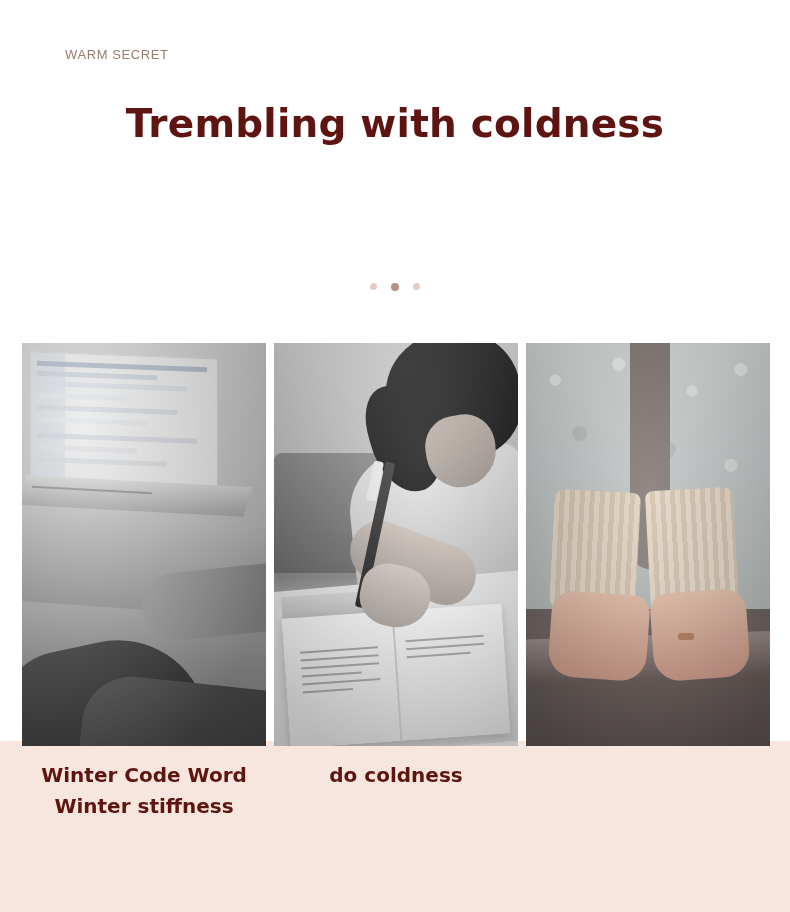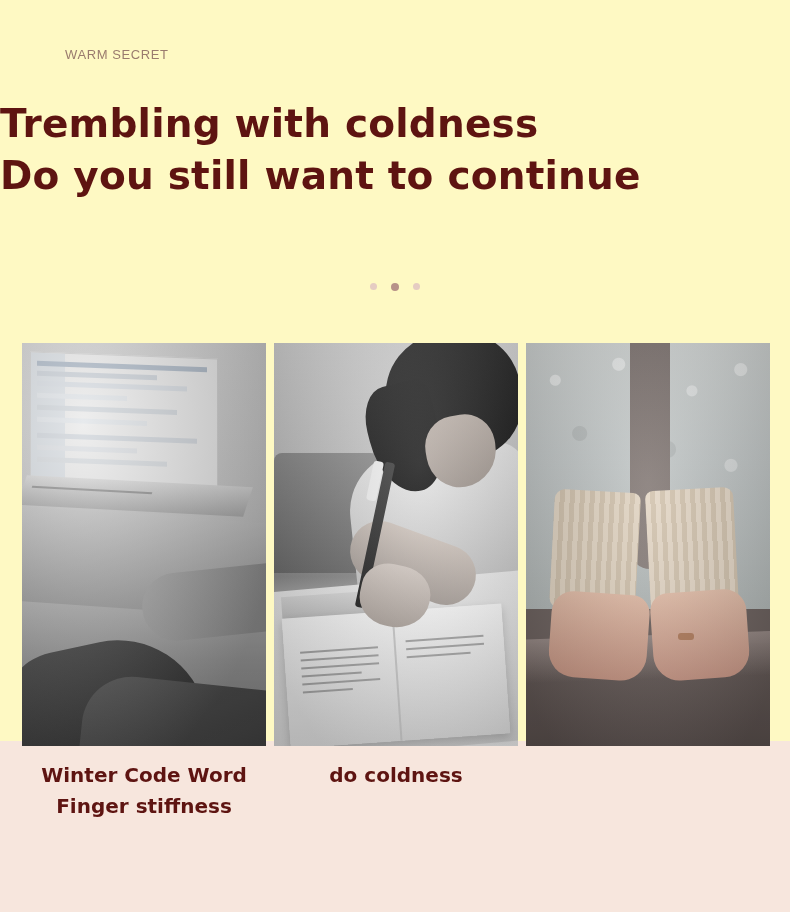--- a/index.html
+++ b/index.html
@@ -10,36 +10,37 @@
     width: 790px;
     height: 912px;
     background: #f7e6dd;
     font-family: "Liberation Sans", sans-serif;
     overflow: hidden;
   }
   .page {
     position: relative;
     width: 790px;
     height: 741px;
-    background: #fef9c3;
+    background: #ffffff;
   }
   .eyebrow {
     position: absolute;
     left: 65px;
     top: 47px;
     font-size: 13px;
     letter-spacing: 0.6px;
     color: #9a7b6e;
     font-family: "Liberation Sans", sans-serif;
   }
   .headline {
     position: absolute;
     left: 0;
     right: 0;
     top: 98px;
+    text-align: center;
     color: #5e1411;
     font-family: "DejaVu Sans", sans-serif;
     font-weight: bold;
     font-size: 39px;
     line-height: 52px;
     letter-spacing: 0.2px;
   }
   .headline .line {
     display: block;
   }
@@ -328,21 +329,20 @@
 </style>
 </head>
 <body>
 
 <div class="page">
 
   <div class="eyebrow">WARM SECRET</div>
 
   <div class="headline">
     <span class="line">Trembling with coldness</span>
-    <span class="line">Do you still want to continue</span>
   </div>
 
   <div class="dots">
     <span class="dot"></span>
     <span class="dot active"></span>
     <span class="dot"></span>
   </div>
 
   <div class="gallery">
 
@@ -363,21 +363,21 @@
         </div>
         <div class="kbd"></div>
         <div class="kbdline"></div>
         <div class="arm"></div>
         <div class="leg"></div>
         <div class="leg2"></div>
         <div class="shadow"></div>
       </div>
       <div class="caption">
         <span>Winter Code Word</span>
-        <span class="l2">Finger stiffness</span>
+        <span class="l2">Winter stiffness</span>
       </div>
     </div>
 
     <div class="cell">
       <div class="photo p2">
         <div class="wall"></div>
         <div class="chair"></div>
         <div class="body"></div>
         <div class="head"></div>
         <div class="hairside"></div>

